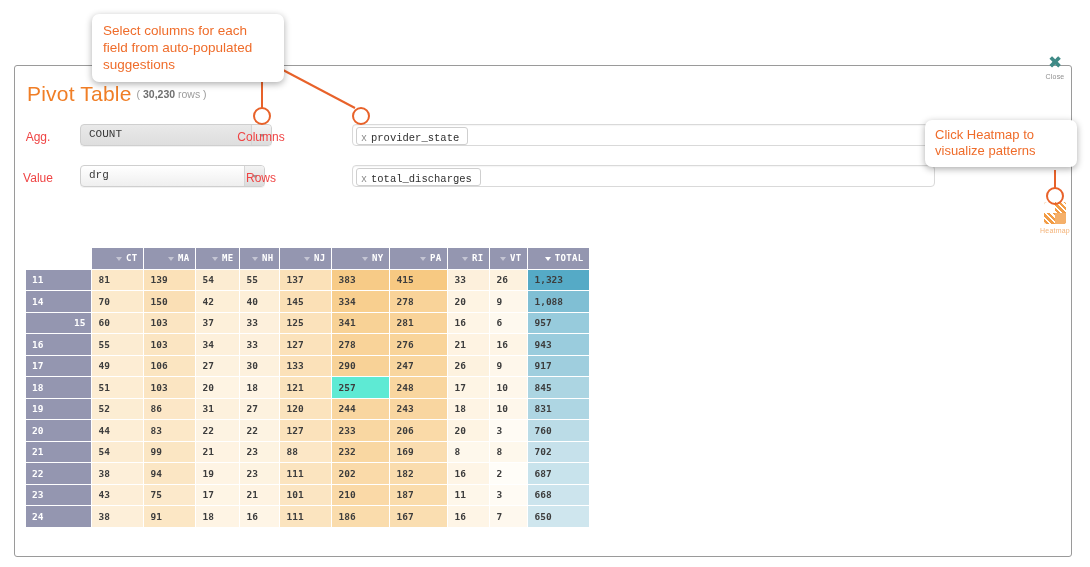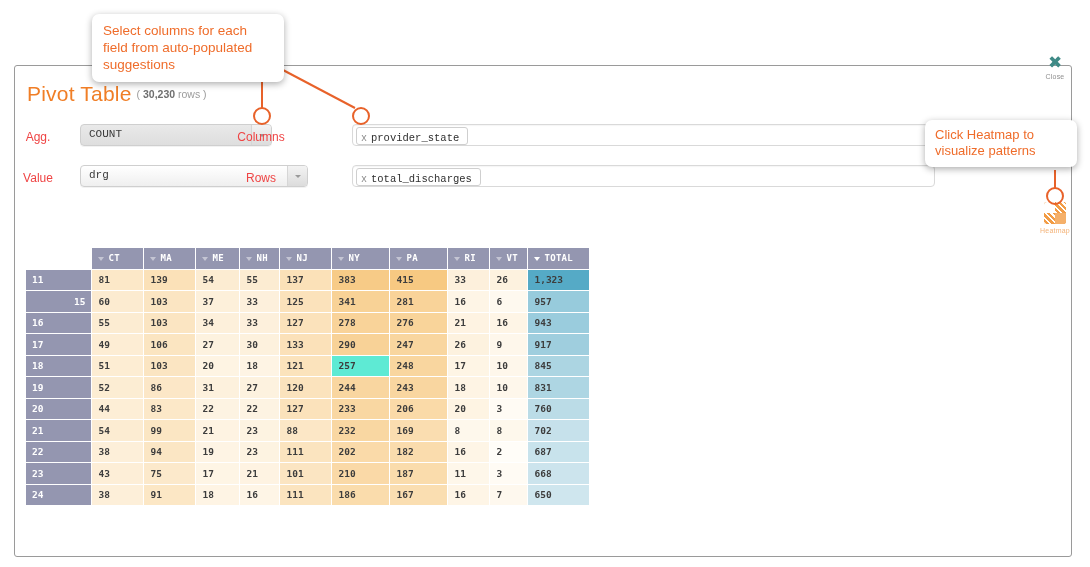--- a/index.html
+++ b/index.html
@@ -48,21 +48,21 @@
     border-left:1px solid #d6d6d6;border-radius:0 3px 3px 0;
     background:linear-gradient(#f3f3f3,#dcdcdc);
   }
   .sel .arrowbox::after{
     content:"";position:absolute;left:50%;top:50%;
     margin-left:-3px;margin-top:-1px;
     border-left:3px solid transparent;border-right:3px solid transparent;
     border-top:3px solid #9a9a9a;
   }
   #sel-agg{left:80px;top:124px;width:192px;background:linear-gradient(#e9e9e9,#dedede);}
-  #sel-value{left:80px;top:165px;width:228px;}
+  #sel-value{left:80px;top:165px;width:185px;}
   
   .tokfield{
     position:absolute;height:22px;box-sizing:border-box;
     background:#fff;border:1px solid #d9d9d9;border-radius:4px;
     box-shadow:inset 0 1px 1px rgba(0,0,0,.04);
   }
   #fld-columns{left:352px;top:124px;width:653px;}
   #fld-rows{left:352px;top:165px;width:583px;}
   .token{
     position:absolute;left:3px;top:2px;height:16px;line-height:16px;
@@ -102,21 +102,21 @@
     border-collapse:separate;border-spacing:0;
     font-family:"DejaVu Sans Mono", monospace;
   }
   #grid td,#grid th{
     box-sizing:border-box;height:21.5px;padding:0 6px;
     font-size:9.5px;font-weight:bold;color:#3d3d3d;
     border-right:1px solid #ffffff;border-bottom:1px solid #ffffff;
     white-space:nowrap;overflow:hidden;
   }
   #grid th{
-    background:#9496b0;color:#ffffff;text-align:left;
+    background:#9496b0;color:#ffffff;text-align:right;
     font-size:9px;letter-spacing:.3px;margin-left:9px;
   }
   #grid th .tri{
     display:inline-block;width:0;height:0;margin-right:4px;
     border-left:3px solid transparent;border-right:3px solid transparent;
     border-top:4px solid rgba(255,255,255,.45);vertical-align:middle;
   }
   #grid th.total .tri{border-top-color:#ffffff;}
   #grid th.corner{background:transparent;border-right:none;border-bottom:none;}
   #grid td.rowhdr{
@@ -198,20 +198,33 @@
         <td class="num" style="width: 44px; background: rgb(252, 236, 210);">54</td>
         <td class="num" style="width: 40px; background: rgb(252, 236, 210);">55</td>
         <td class="num" style="width: 52px; background: rgb(251, 225, 184);">137</td>
         <td class="num" style="width: 58px; background: rgb(247, 203, 135);">383</td>
         <td class="num" style="width: 58px; background: rgb(247, 201, 130);">415</td>
         <td class="num" style="width: 42px; background: rgb(253, 240, 220);">33</td>
         <td class="num" style="width: 38px; background: rgb(253, 242, 223);">26</td>
         <td class="num" style="width: 62px; background: rgb(85, 170, 198);">1,323</td>
       </tr>
       <tr>
+        <td class="rowhdr" style="width: 52px;">14</td>
+        <td class="num" style="width: 52px; background: rgb(252, 234, 204);">70</td>
+        <td class="num" style="width: 52px; background: rgb(250, 223, 181);">150</td>
+        <td class="num" style="width: 44px; background: rgb(253, 239, 215);">42</td>
+        <td class="num" style="width: 40px; background: rgb(253, 239, 216);">40</td>
+        <td class="num" style="width: 52px; background: rgb(251, 224, 182);">145</td>
+        <td class="num" style="width: 58px; background: rgb(248, 207, 143);">334</td>
+        <td class="num" style="width: 58px; background: rgb(249, 211, 153);">278</td>
+        <td class="num" style="width: 42px; background: rgb(254, 244, 227);">20</td>
+        <td class="num" style="width: 38px; background: rgb(254, 247, 235);">9</td>
+        <td class="num" style="width: 62px; background: rgb(128, 191, 212);">1,088</td>
+      </tr>
+      <tr>
         <td class="rowhdr" style="width: 52px; padding-left: 48px;">15</td>
         <td class="num" style="width: 52px; background: rgb(252, 235, 208);">60</td>
         <td class="num" style="width: 52px; background: rgb(251, 229, 194);">103</td>
         <td class="num" style="width: 44px; background: rgb(253, 240, 218);">37</td>
         <td class="num" style="width: 40px; background: rgb(253, 240, 220);">33</td>
         <td class="num" style="width: 52px; background: rgb(251, 226, 187);">125</td>
         <td class="num" style="width: 58px; background: rgb(248, 210, 150);">341</td>
         <td class="num" style="width: 58px; background: rgb(249, 211, 153);">281</td>
         <td class="num" style="width: 42px; background: rgb(254, 245, 230);">16</td>
         <td class="num" style="width: 38px; background: rgb(254, 249, 239);">6</td>

